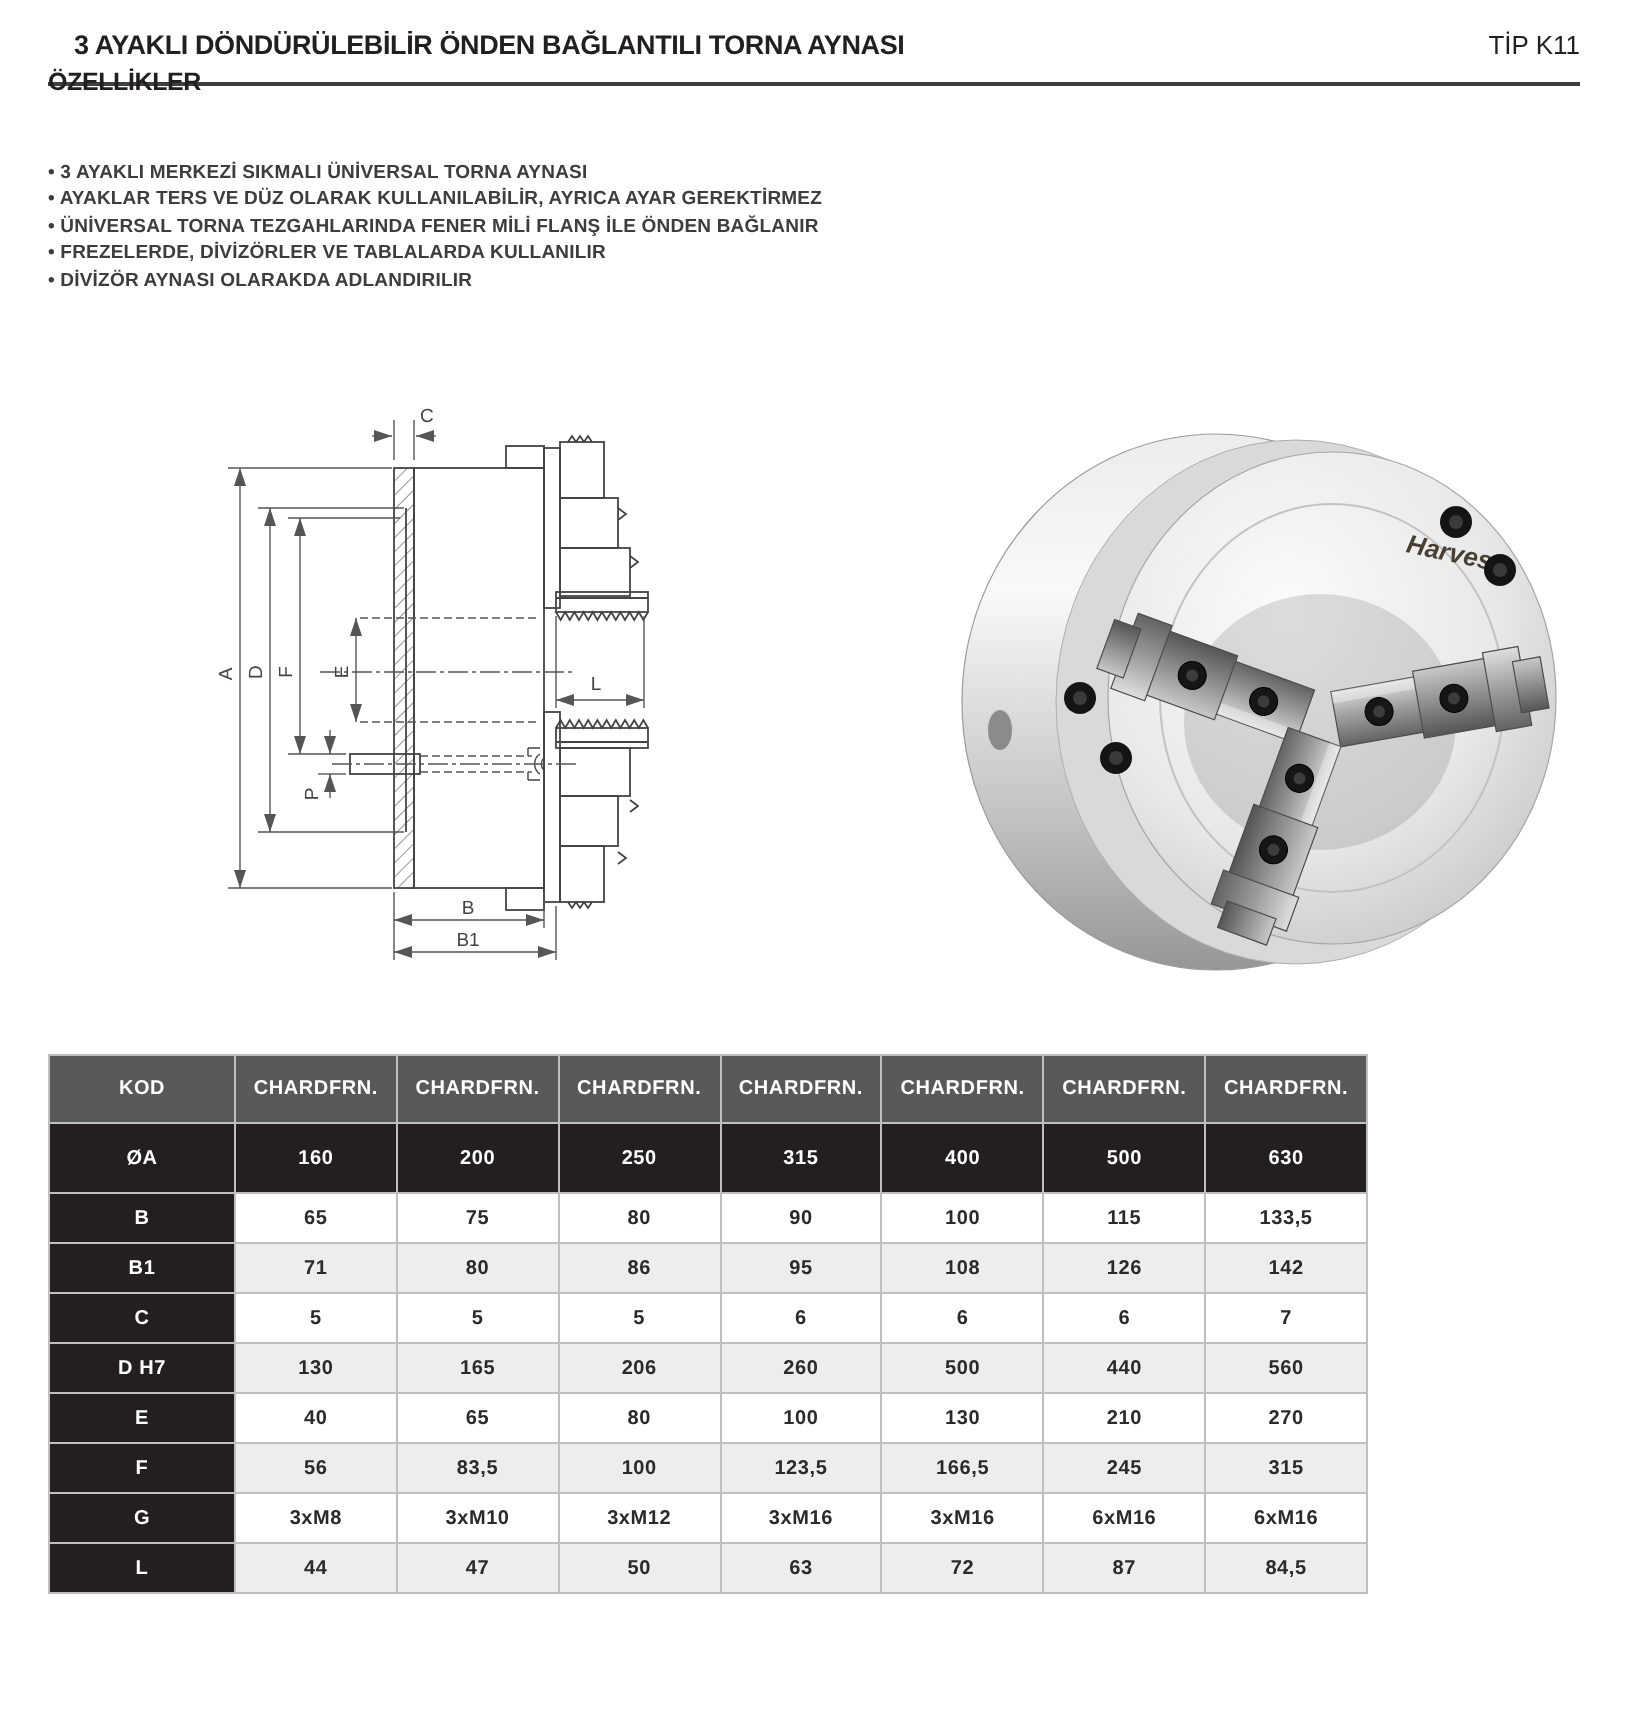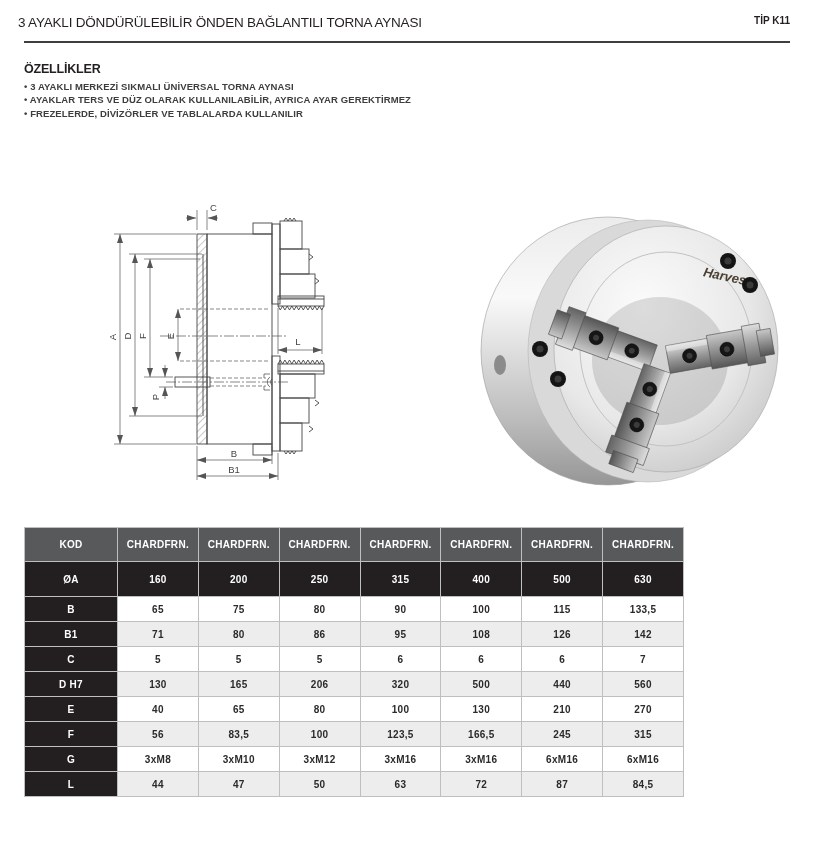--- a/index.html
+++ b/index.html
@@ -1,22 +1,22 @@
 <!DOCTYPE html>
 <html><head>
 <meta charset="utf-8">
 <style>
   html,body{margin:0;padding:0;background:#fff;}
   #page{position:relative;width:814px;height:864px;background:#fff;overflow:hidden;
         font-family:"Liberation Sans",sans-serif;color:#231f20;}
   
-  .title{position:absolute;left:18px;top:15px;font-size:13.5px;font-weight:normal;letter-spacing:-0.2px;}
-  .typecode{position:absolute;right:24px;top:15px;font-size:10px;font-weight:bold;}
+  .title{position:absolute;left:37px;top:15px;font-size:13.5px;font-weight:bold;letter-spacing:-0.2px;}
+  .typecode{position:absolute;right:24px;top:15px;font-size:13px;font-weight:normal;}
   .rule{position:absolute;left:24px;right:24px;top:41px;height:2px;background:#3f3f41;}
-  .features-heading{position:absolute;left:24px;top:62px;font-size:12.5px;font-weight:bold;letter-spacing:-0.2px;}
+  .features-heading{position:absolute;left:24px;top:34px;font-size:12.5px;font-weight:bold;letter-spacing:-0.2px;}
   .features{position:absolute;left:24px;top:80px;margin:0;padding:0;list-style:none;}
   .features li{font-size:9.5px;font-weight:bold;color:#3d3d3d;line-height:13.4px;letter-spacing:0.1px;}
   .features li::before{content:"• ";}
   
   .drawing{position:absolute;left:100px;top:196px;}
   .photo{position:absolute;left:478px;top:203px;}
   
   .spec-table{position:absolute;left:24px;top:527px;width:660px;border-collapse:collapse;table-layout:fixed;}
   .spec-table th,.spec-table td{border:1px solid #bdbfc1;text-align:center;vertical-align:middle;
         font-size:10px;font-weight:bold;letter-spacing:0.3px;padding:0;}
@@ -34,21 +34,23 @@
 <div id="page">
 
   <div class="title">3 AYAKLI DÖNDÜRÜLEBİLİR ÖNDEN BAĞLANTILI TORNA AYNASI</div>
   <div class="typecode">TİP K11</div>
   <div class="rule"></div>
 
   <div class="features-heading">ÖZELLİKLER</div>
   <ul class="features">
       <li>3 AYAKLI MERKEZİ SIKMALI ÜNİVERSAL TORNA AYNASI</li>
       <li>AYAKLAR TERS VE DÜZ OLARAK KULLANILABİLİR, AYRICA AYAR GEREKTİRMEZ</li>
+      <li>ÜNİVERSAL TORNA TEZGAHLARINDA FENER MİLİ FLANŞ İLE ÖNDEN BAĞLANIR</li>
       <li>FREZELERDE, DİVİZÖRLER VE TABLALARDA KULLANILIR</li>
+      <li>DİVİZÖR AYNASI OLARAKDA ADLANDIRILIR</li>
     </ul>
 
   <svg class="drawing" width="282" height="312" viewBox="0 0 282 312">
     <defs>
       <pattern id="hatch" patternUnits="userSpaceOnUse" width="5" height="5" patternTransform="rotate(45)">
         <line x1="0" y1="0" x2="0" y2="5" stroke="#666" stroke-width="0.7"></line>
       </pattern>
       <marker id="arr" markerUnits="userSpaceOnUse" markerWidth="9" markerHeight="6" refX="9" refY="3" orient="auto-start-reverse">
         <path d="M0,0 L9,3 L0,6 Z" fill="#555"></path>
       </marker>
@@ -279,21 +281,21 @@
           <td>6</td>
           <td>6</td>
           <td>6</td>
           <td>7</td>
         </tr>
         <tr>
           <td class="lbl">D H7</td>
           <td>130</td>
           <td>165</td>
           <td>206</td>
-          <td>320</td>
+          <td>260</td>
           <td>500</td>
           <td>440</td>
           <td>560</td>
         </tr>
         <tr>
           <td class="lbl">E</td>
           <td>40</td>
           <td>65</td>
           <td>80</td>
           <td>100</td>

